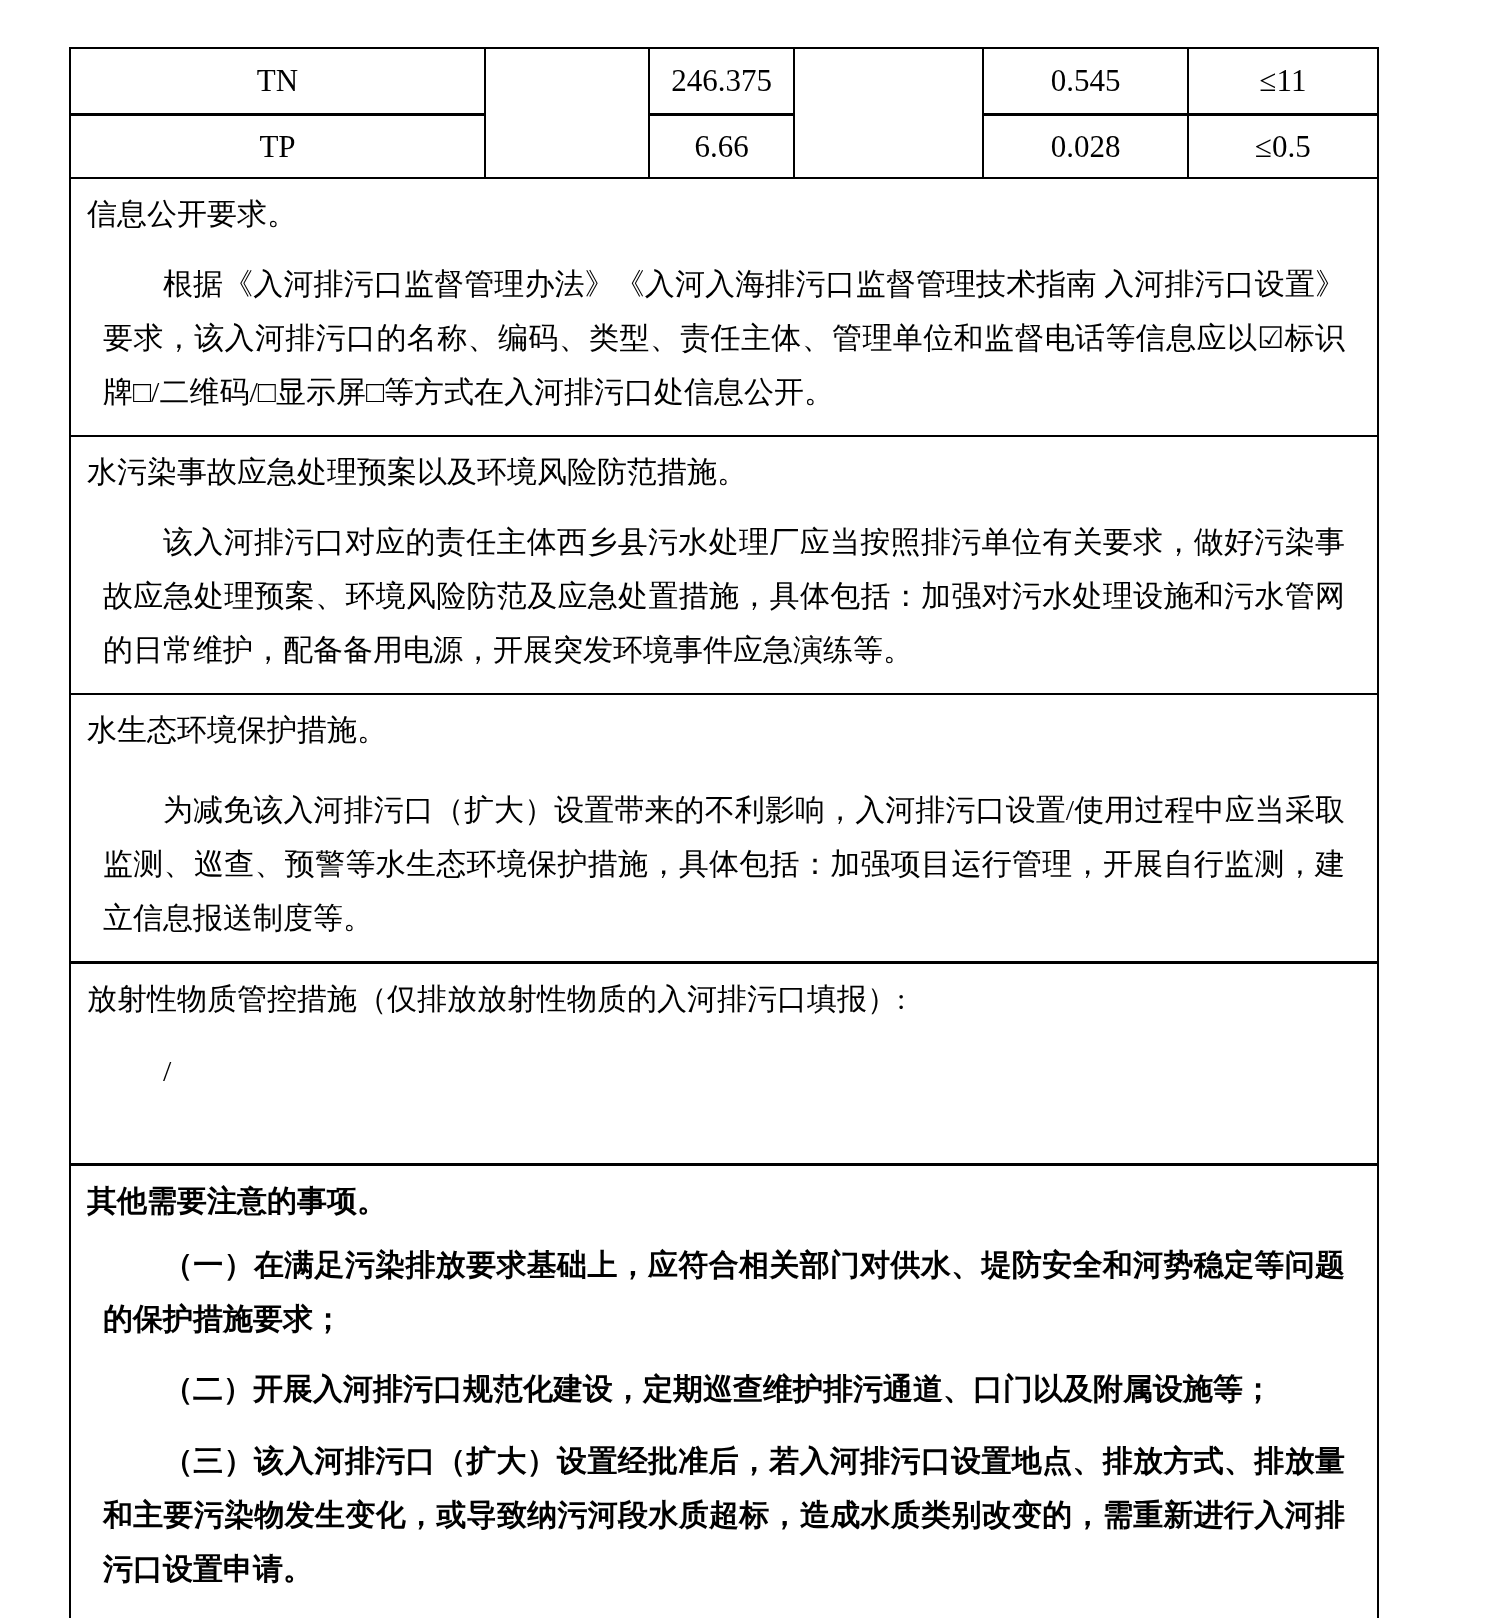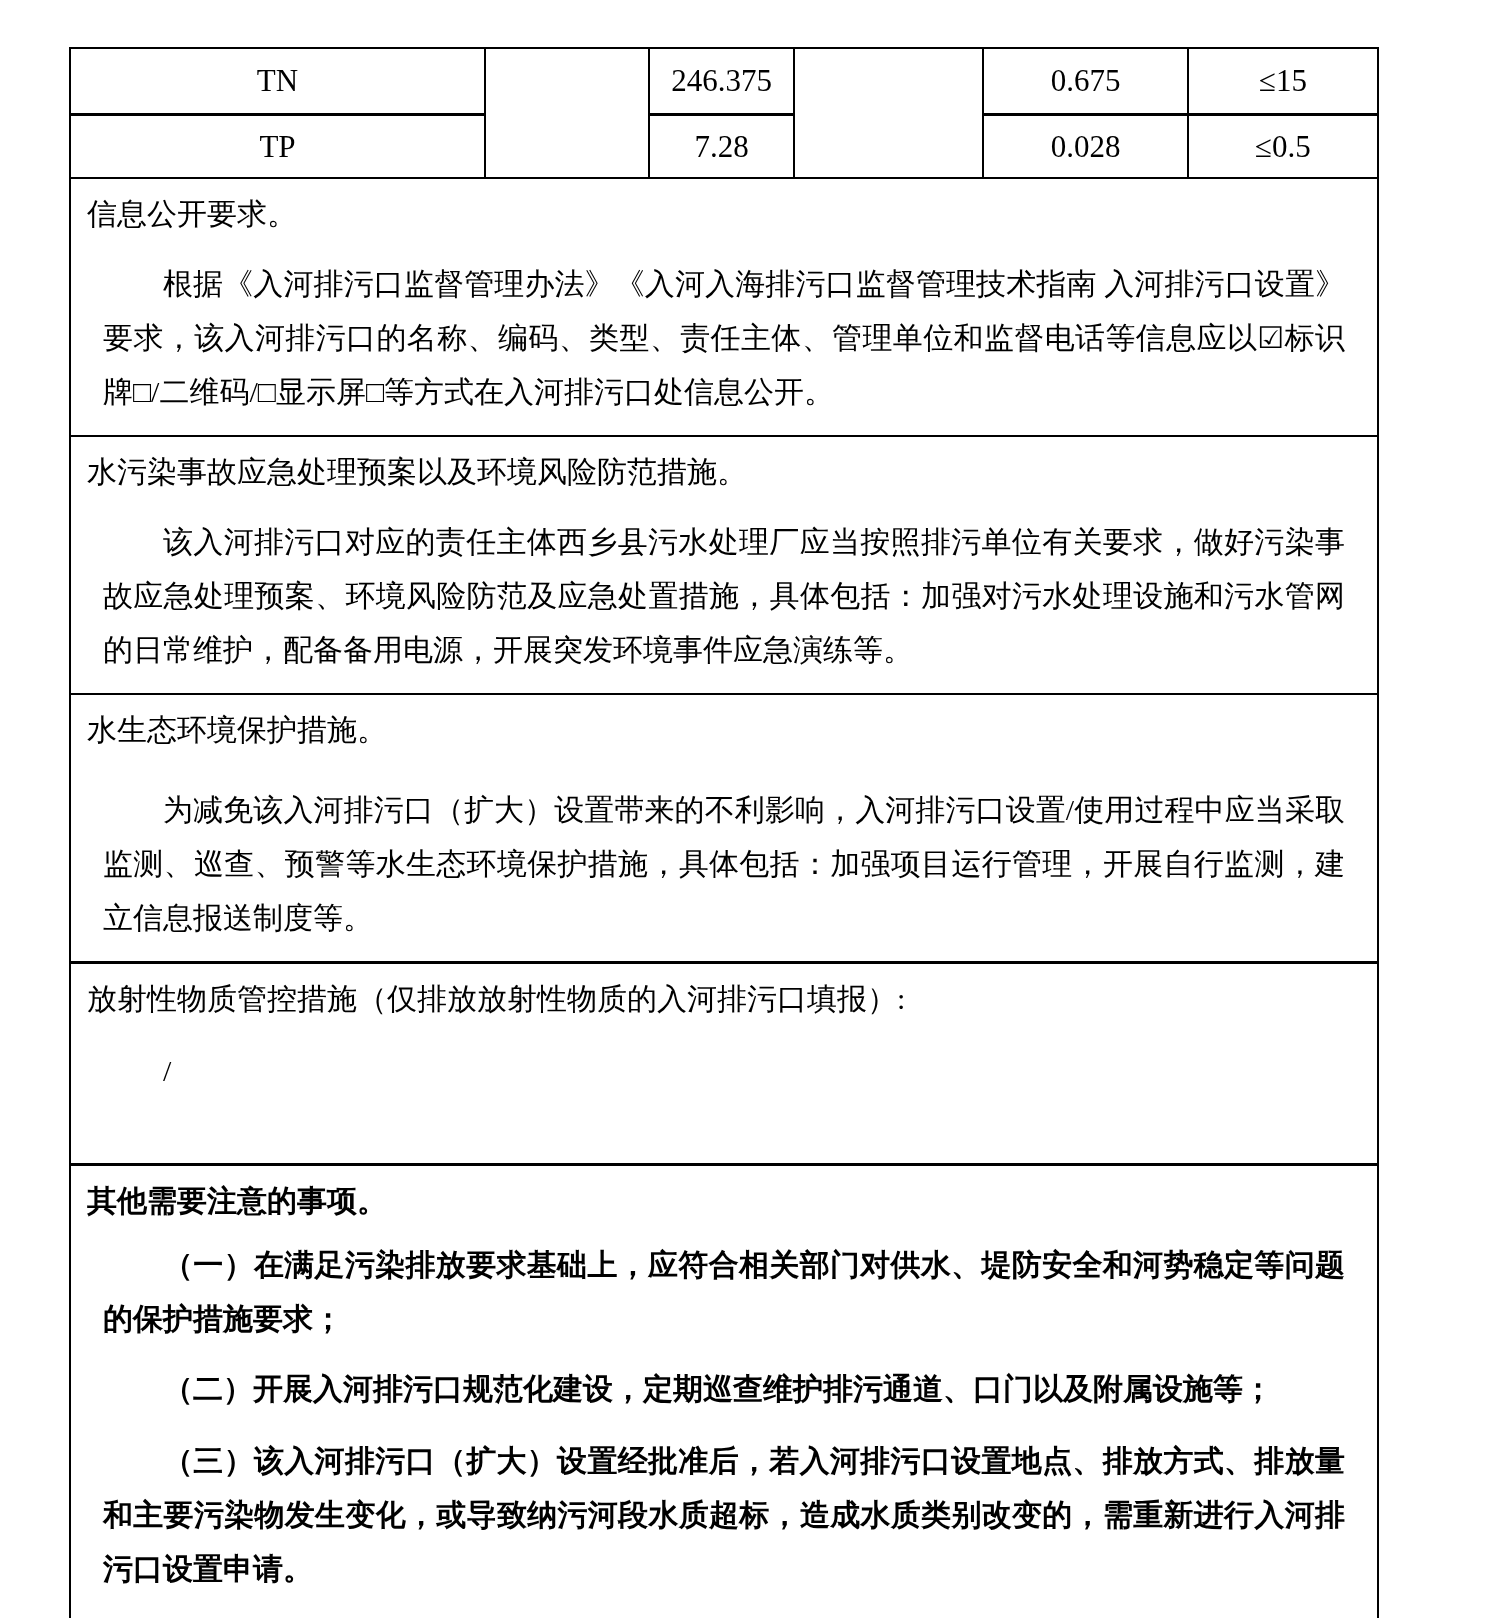--- a/index.html
+++ b/index.html
@@ -82,27 +82,27 @@
       <col style="width:205px">
       <col style="width:190px">
     </colgroup>
 
     <tbody>
         <tr class="prow r1">
       <td class="thickb">TN</td>
       <td rowspan="2"></td>
       <td class="thickb">246.375</td>
       <td rowspan="2"></td>
-      <td class="thickb">0.675</td>
-      <td class="thickb">≤15</td>
+      <td class="thickb">0.545</td>
+      <td class="thickb">≤11</td>
     </tr>
 
     <tr class="prow r2">
       <td>TP</td>
-      <td>7.28</td>
+      <td>6.66</td>
       <td>0.028</td>
       <td>≤0.5</td>
     </tr>
 
     <tr>
       <td colspan="6" class="section s1">
         <div class="sec-title">信息公开要求。</div>
         <p class="sec-para">根据《入河排污口监督管理办法》《入河入海排污口监督管理技术指南 入河排污口设置》要求，该入河排污口的名称、编码、类型、责任主体、管理单位和监督电话等信息应以☑标识牌□/二维码/□显示屏□等方式在入河排污口处信息公开。</p>
       </td>
     </tr>

